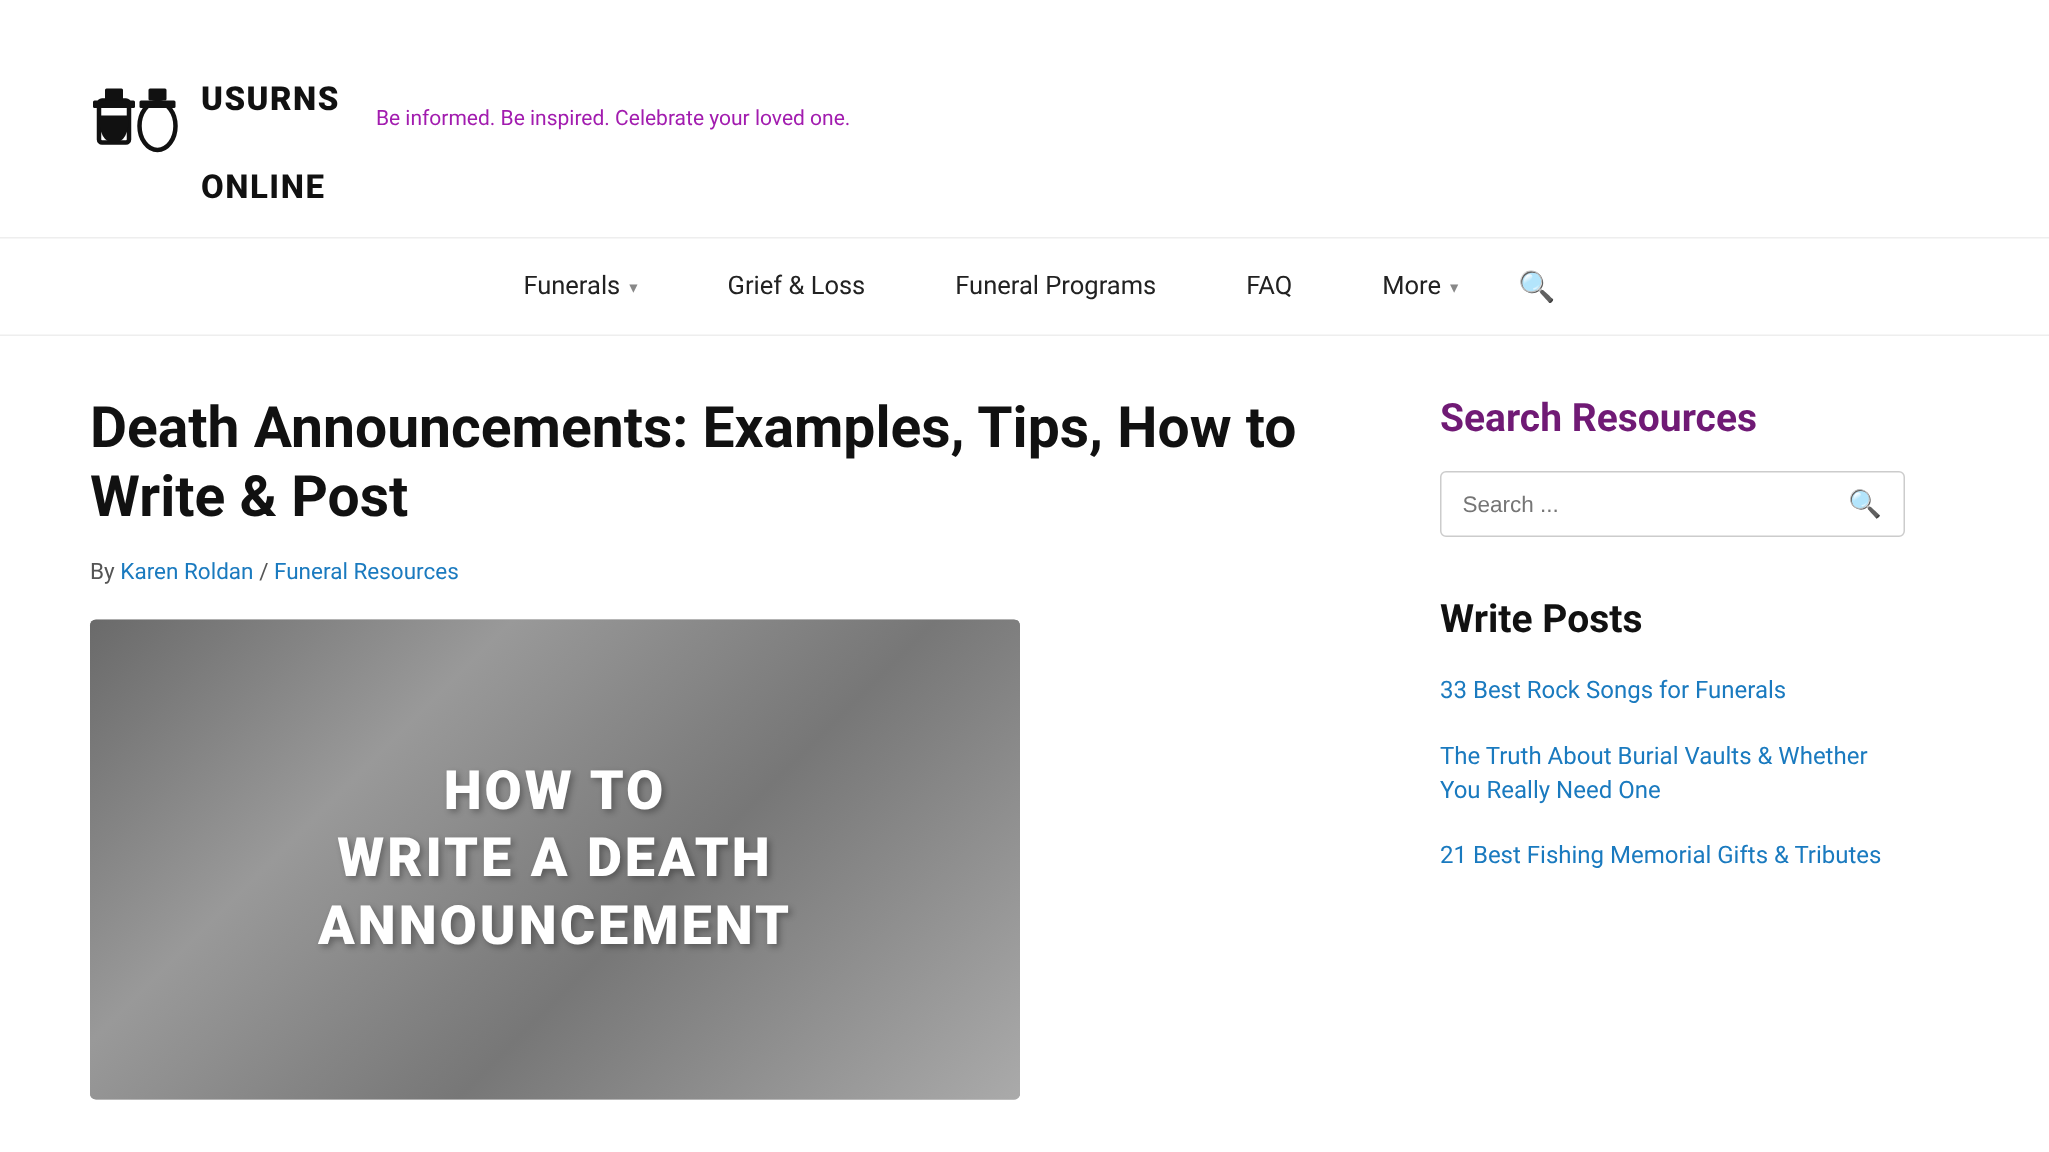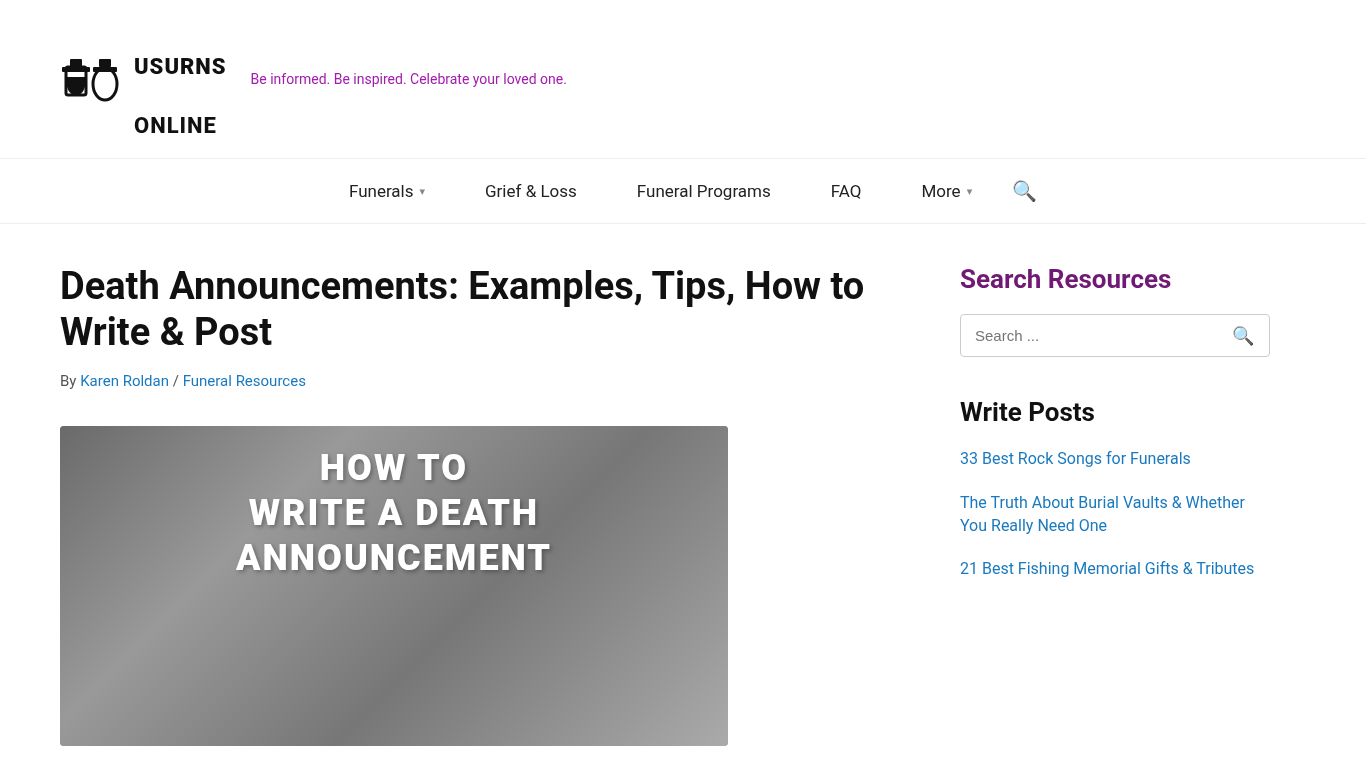--- a/index.html
+++ b/index.html
@@ -116,35 +116,35 @@
       font-size: 38px;
       font-weight: 700;
       line-height: 1.2;
       color: #111;
       margin-bottom: 16px;
     }
 
     .article-meta {
       font-size: 15px;
       color: #555;
-      margin-bottom: 36px;
+      margin-bottom: 23px;
     }
 
     .article-meta a {
       color: #1a7abf;
       text-decoration: none;
     }
 
     .article-image {
-      width: 668px;
+      width: 620px;
       height: 320px;
       background: #888;
       border-radius: 4px;
       display: flex;
-      align-items: flex-start;
+      align-items: center;
       justify-content: center;
       position: relative;
       overflow: hidden;
     }
 
     .article-image-bg {
       position: absolute;
       top: 0; left: 0; right: 0; bottom: 0;
       background: linear-gradient(135deg, #6a6a6a 0%, #999 30%, #777 60%, #aaa 100%);
     }

